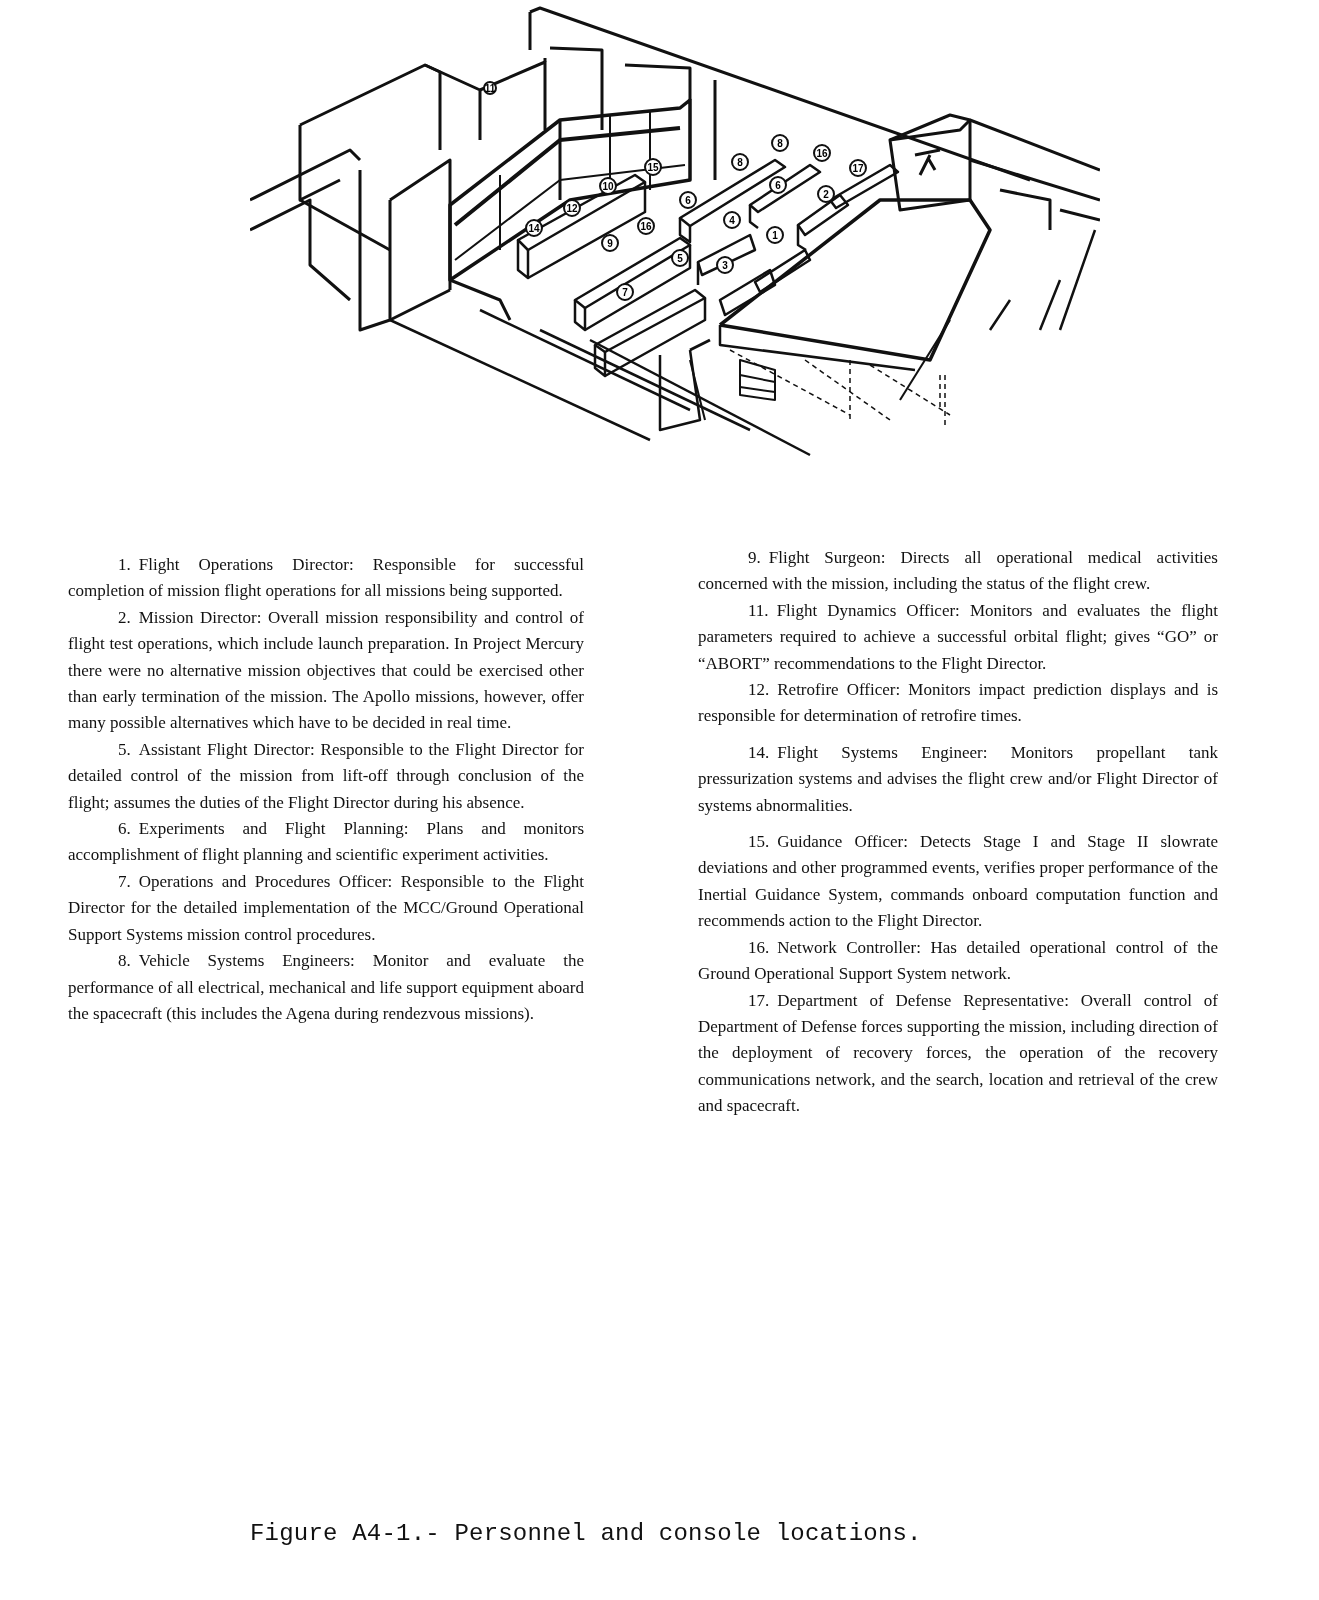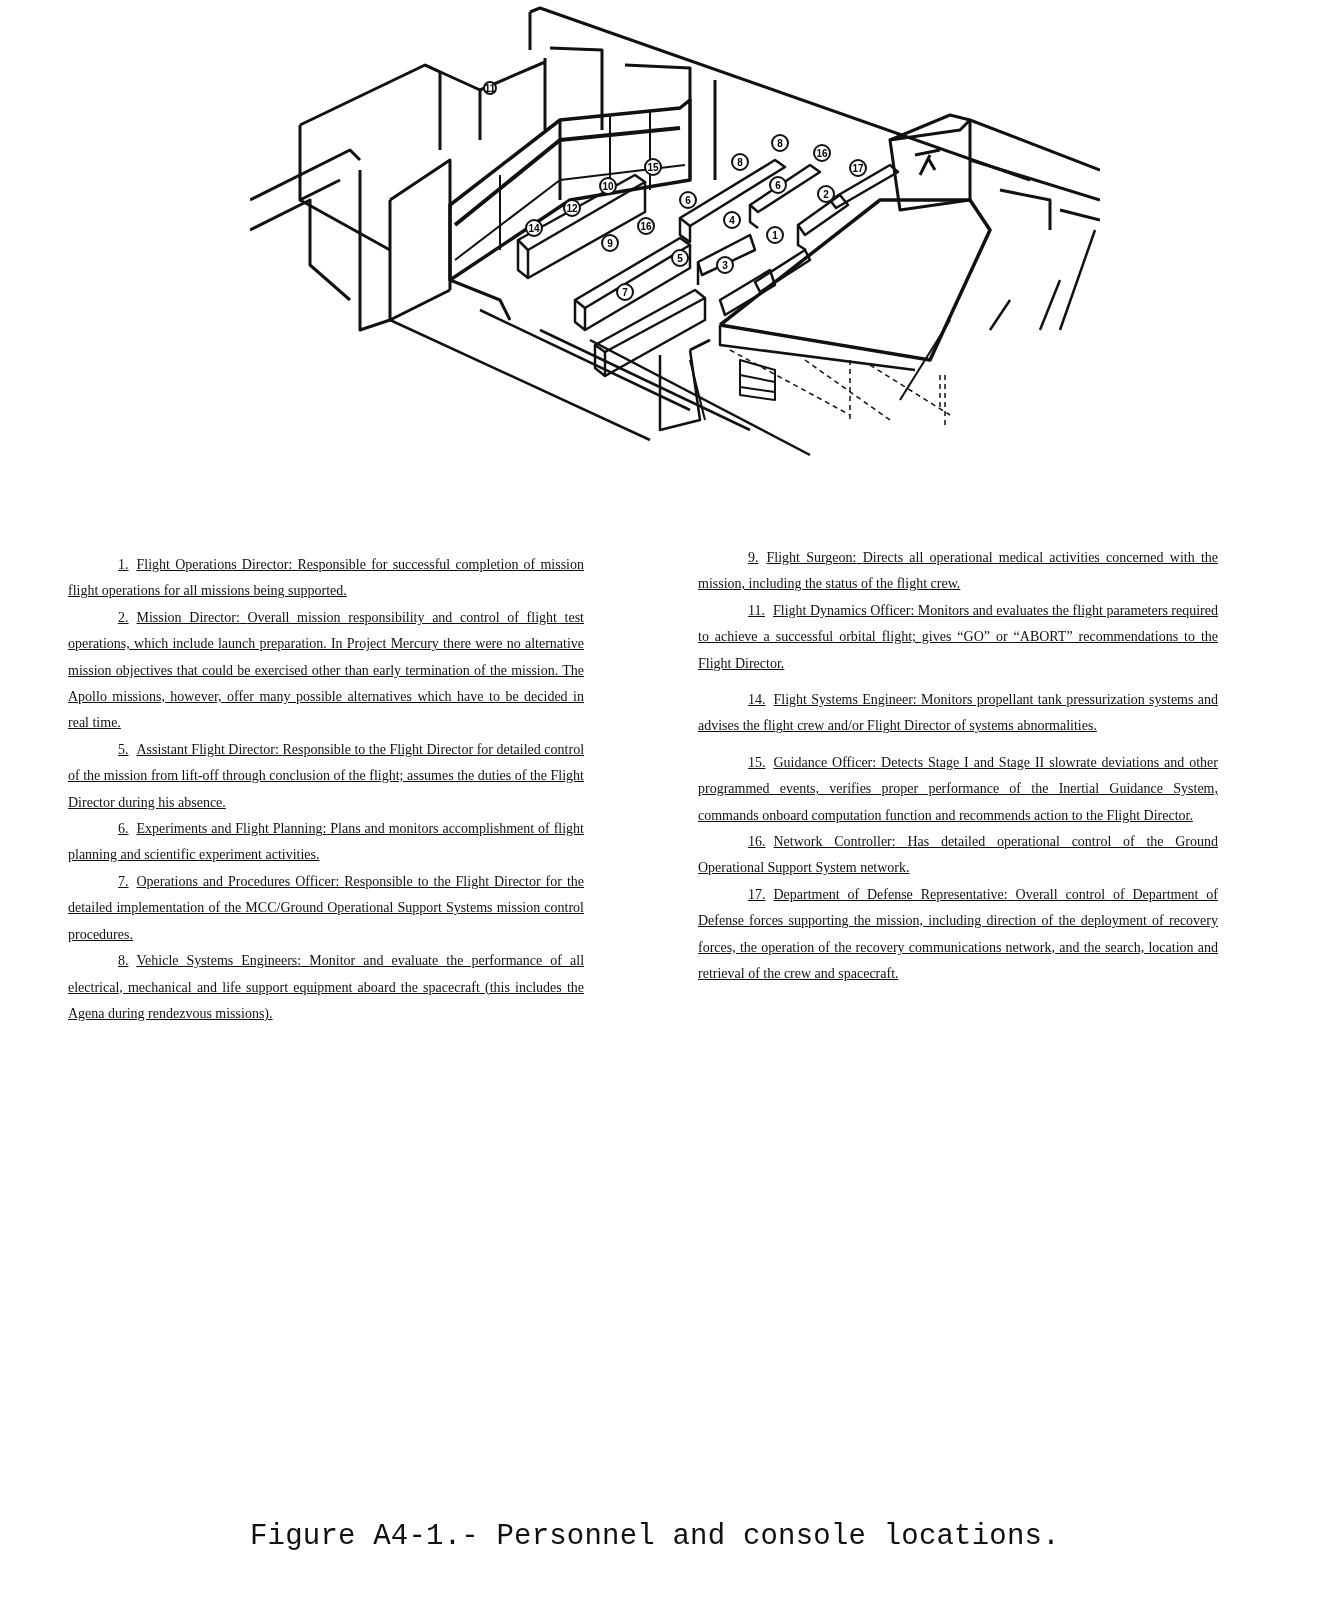--- a/index.html
+++ b/index.html
@@ -1,25 +1,25 @@
 <!DOCTYPE html>
 <html><head>
 <meta charset="utf-8">
 <style>
   html, body { margin: 0; padding: 0; background: #ffffff; }
   body { width: 1319px; height: 1600px; position: relative; overflow: hidden; color: #111; }
   .figure { position: absolute; left: 250px; top: 0; width: 850px; height: 460px; }
   .figure svg { width: 850px; height: 460px; display: block; }
-  .col { position: absolute; font-family: "Liberation Serif", "DejaVu Serif", serif; font-size: 14px; line-height: 26.4px; text-align: justify; text-decoration: underline; }
+  .col { position: absolute; font-family: "Liberation Serif", "DejaVu Serif", serif; font-size: 17px; line-height: 26.4px; text-align: justify; }
   .col-left { left: 68px; top: 552px; width: 516px; }
   .col-right { left: 698px; top: 545px; width: 520px; }
   .item { margin: 0; text-indent: 50px; hyphens: manual; }
   .item .num { margin-right: 8px; }
   .gap { margin-top: 10px; }
-  .caption { position: absolute; left: 250px; top: 1520px; width: 820px; font-family: "Liberation Mono", "DejaVu Sans Mono", monospace; font-size: 29px; letter-spacing: 0.2px; }
+  .caption { position: absolute; left: 250px; top: 1520px; width: 820px; font-family: "Liberation Mono", "DejaVu Sans Mono", monospace; font-size: 24px; letter-spacing: 0.2px; }
   .lbl circle { fill: #fff; stroke: #111; stroke-width: 2; }
   .lbl text { font-family: "Liberation Sans", sans-serif; font-size: 10px; font-weight: bold; text-anchor: middle; dominant-baseline: central; }
 </style>
 </head>
 <body>
 
 <div class="figure">
   <svg viewBox="0 0 850 460" xmlns="http://www.w3.org/2000/svg">
     <g fill="none" stroke="#111" stroke-width="3" stroke-linejoin="round">
 
@@ -289,19 +289,20 @@
   <p class="item"><span class="num">2.</span><span>Mission Director:</span> <span>Overall mission responsibility and control of flight test operations, which include launch preparation. In Project Mercury there were no alternative mission objectives that could be exercised other than early termination of the mission. The Apollo missions, however, offer many possible alternatives which have to be decided in real time.</span></p>
   <p class="item"><span class="num">5.</span><span>Assistant Flight Director:</span> <span>Responsible to the Flight Director for detailed control of the mission from lift-off through conclusion of the flight; assumes the duties of the Flight Director during his absence.</span></p>
   <p class="item"><span class="num">6.</span><span>Experiments and Flight Planning:</span> <span>Plans and monitors accomplishment of flight planning and scientific experiment activities.</span></p>
   <p class="item"><span class="num">7.</span><span>Operations and Procedures Officer:</span> <span>Responsible to the Flight Director for the detailed implementation of the MCC/Ground Operational Support Systems mission control procedures.</span></p>
   <p class="item"><span class="num">8.</span><span>Vehicle Systems Engineers:</span> <span>Monitor and evaluate the performance of all electrical, mechanical and life support equipment aboard the spacecraft (this includes the Agena during rendezvous missions).</span></p>
 </div>
 
 <div class="col col-right">
   <p class="item"><span class="num">9.</span><span>Flight Surgeon:</span> <span>Directs all operational medical activities concerned with the mission, including the status of the flight crew.</span></p>
   <p class="item"><span class="num">11.</span><span>Flight Dynamics Officer:</span> <span>Monitors and evaluates the flight parameters required to achieve a successful orbital flight; gives “GO” or “ABORT” recommendations to the Flight Director.</span></p>
+  <p class="item"><span class="num">12.</span><span>Retrofire Officer:</span> <span>Monitors impact prediction displays and is responsible for determination of retrofire times.</span></p>
   <p class="item gap"><span class="num">14.</span><span>Flight Systems Engineer:</span> <span>Monitors propellant tank pressurization systems and advises the flight crew and/or Flight Director of systems abnormalities.</span></p>
   <p class="item gap"><span class="num">15.</span><span>Guidance Officer:</span> <span>Detects Stage I and Stage II slowrate deviations and other programmed events, verifies proper performance of the Inertial Guidance System, commands onboard computation function and recommends action to the Flight Director.</span></p>
   <p class="item"><span class="num">16.</span><span>Network Controller:</span> <span>Has detailed operational control of the Ground Operational Support System network.</span></p>
   <p class="item"><span class="num">17.</span><span>Department of Defense Representative:</span> <span>Overall control of Department of Defense forces supporting the mission, including direction of the deployment of recovery forces, the operation of the recovery communications network, and the search, location and retrieval of the crew and spacecraft.</span></p>
 </div>
 
 <div class="caption">Figure A4-1.- Personnel and console locations.</div>
 
 </body></html>

